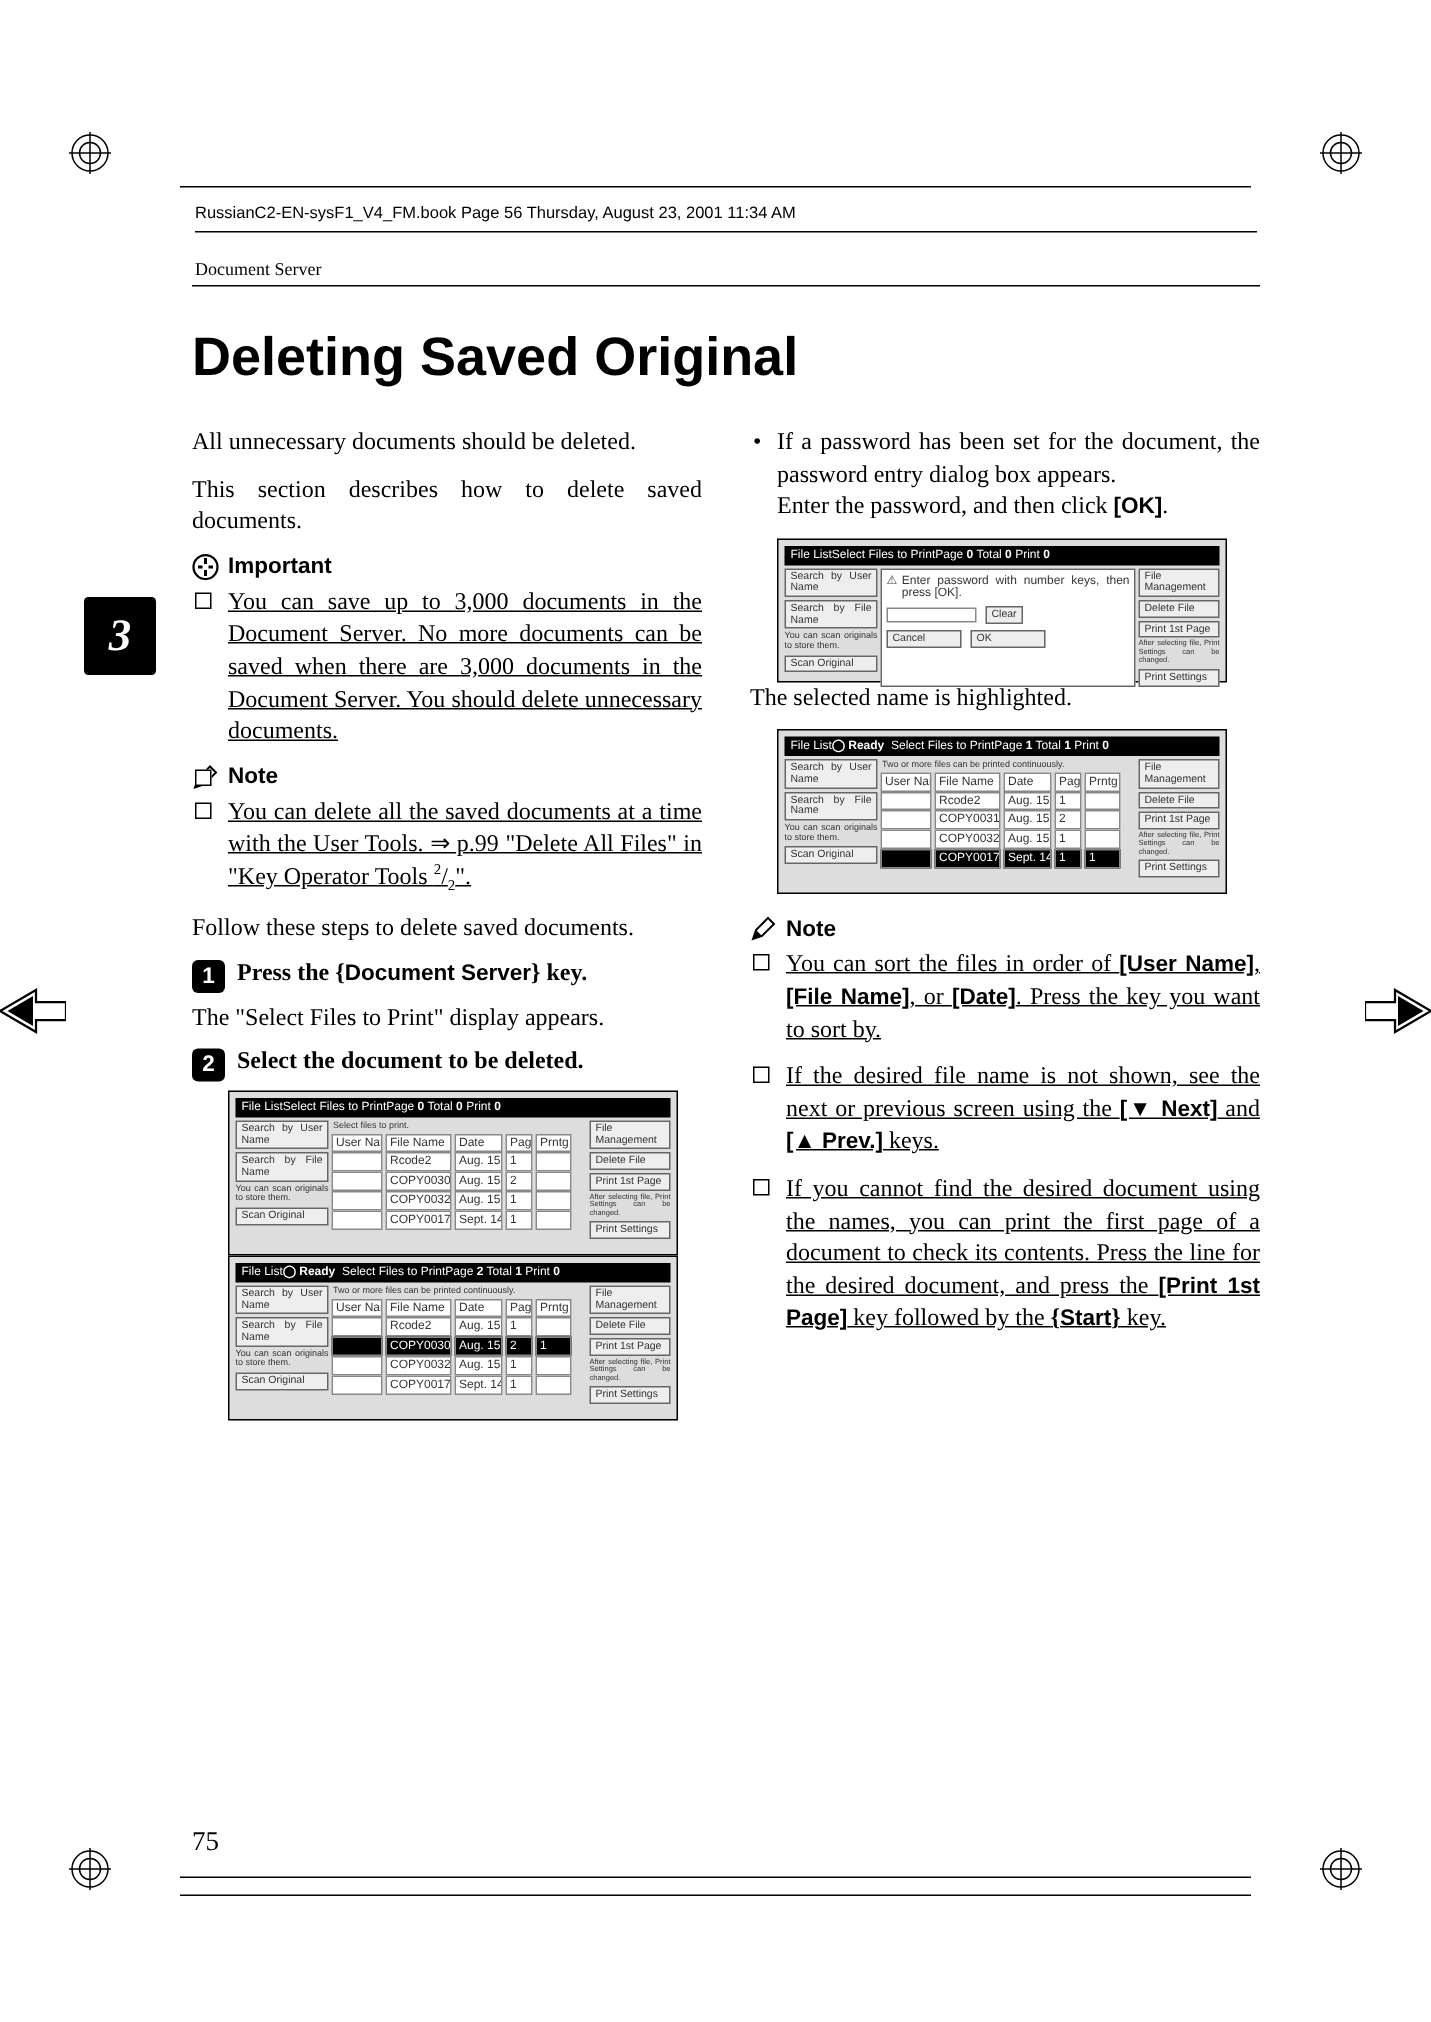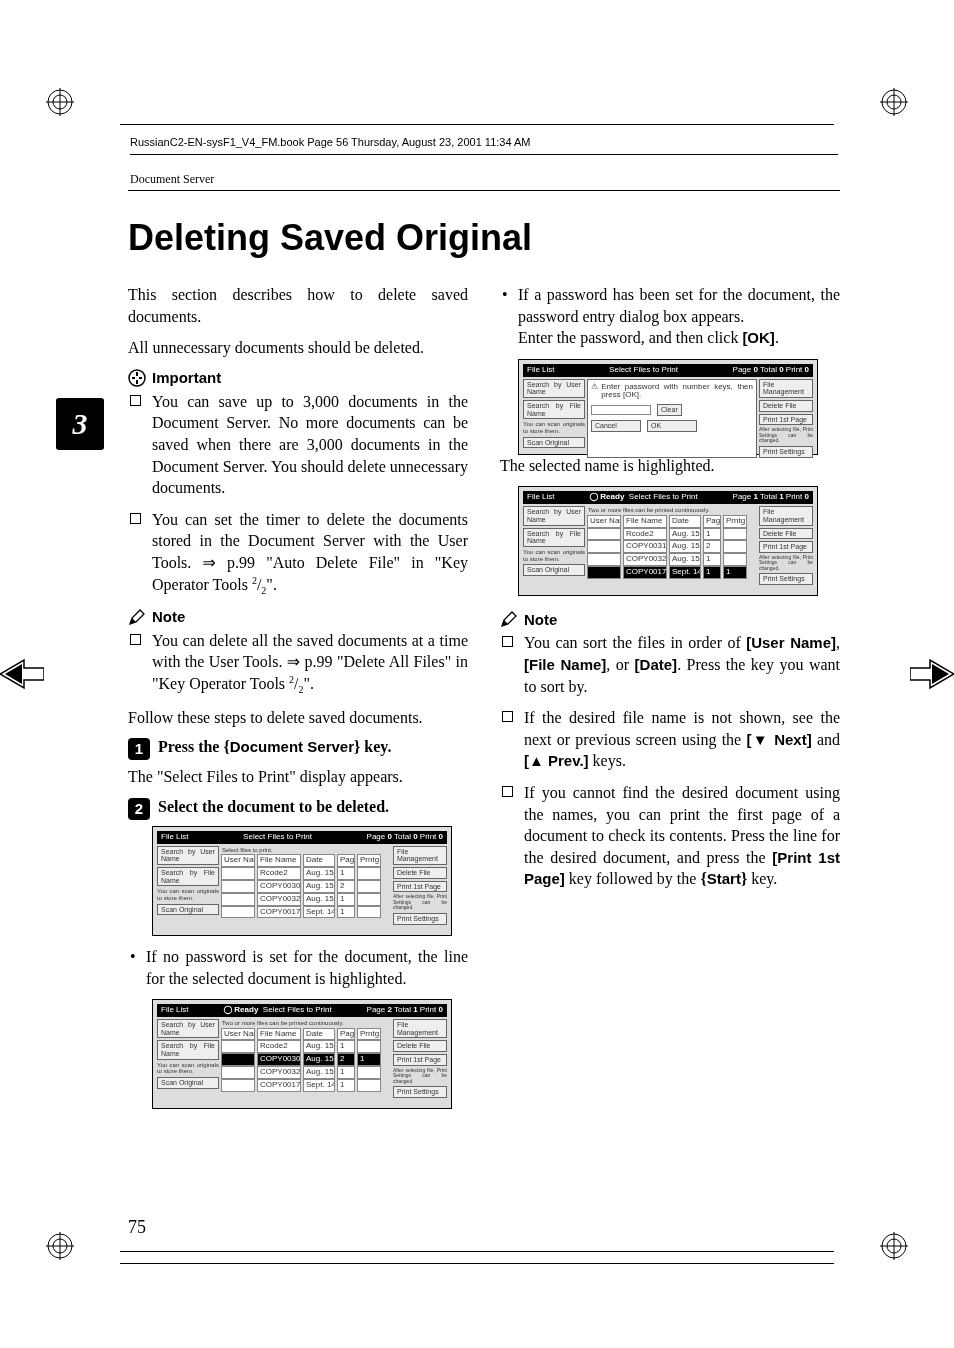--- a/index.html
+++ b/index.html
@@ -35,21 +35,21 @@
 
   
   .cols { position: absolute; top: 284px; left: 128px; width: 712px; display: flex; gap: 32px; }
   .col { width: 340px; font-size: 16px; line-height: 1.35; text-align: justify; }
   .col p { margin: 0 0 10px 0; }
 
   .callout-head { margin: 8px 0 4px 0; display: flex; align-items: center; gap: 6px; }
   .callout-head .lbl { font: 700 15px Arial, sans-serif; }
   .icon { display: inline-flex; align-items: center; justify-content: center; }
 
-  .hanging { padding-left: 24px; position: relative; }
+  .hanging { padding-left: 24px; position: relative; text-decoration: underline; }
   .hanging .square { position: absolute; left: 2px; top: 4px; width: 11px; height: 11px; border: 1.5px solid #000; background: #fff; }
   .sup { font-size: 10px; vertical-align: super; }
   .sub { font-size: 10px; vertical-align: sub; }
 
   .pencil svg { display: inline-block; }
 
   .step { display: flex; align-items: flex-start; gap: 8px; margin: 10px 0 6px 0; }
   .step-num { width: 22px; height: 22px; background: #000; color: #fff; border-radius: 4px; font: 700 15px/22px Arial, sans-serif; text-align: center; position: relative; }
   .step-num::after { content: ""; position: absolute; left: 2px; top: 2px; width: 8px; height: 8px; background: #fff; clip-path: polygon(0 100%, 0 0, 100% 0); opacity: .0; }
   .step-text { font: 700 16px "Times New Roman", serif; }
@@ -57,21 +57,21 @@
 
   .indent { margin-left: 24px; }
 
   .screenshot { width: 300px; border: 1px solid #000; background: #ddd; }
   .screenshot.small { height: 110px; }
   .shot-inner { width: 100%; height: 100%; padding: 4px; font: 8px/1.1 Arial, sans-serif; color: #333; display: flex; flex-direction: column; gap: 2px; }
   .shot-row { display: flex; gap: 2px; }
   .shot-cell { background: #fff; border: 1px solid #888; padding: 1px 2px; overflow: hidden; white-space: nowrap; }
   .shot-btn { background: #eee; border: 1px solid #666; padding: 1px 3px; font-size: 7px; }
   .shot-dark { background: #000; color: #fff; }
-  .shot-banner { background: #000; color: #fff; padding: 2px 4px; display: flex; justify-content: space-between; }
+  .shot-banner { background: #000; color: #fff; padding: 2px 4px; display: flex; justify-content: flex-start; }
   .shot-side { display: flex; flex-direction: column; gap: 2px; }
   .ready::before { content: "◯"; margin-right: 2px; }
 
   .bold-key { font: 700 15px Arial, sans-serif; }
 
   .bullet-disc { padding-left: 18px; position: relative; }
   .bullet-disc::before { content: "•"; position: absolute; left: 2px; top: 0; }
 
   .pagenum { position: absolute; left: 128px; bottom: 110px; font-size: 18px; }
   .bottom-rule { position: absolute; left: 120px; right: 120px; bottom: 96px; border-top: 1px solid #000; }
@@ -137,37 +137,37 @@
   <div class="section-label">Document Server</div>
   <div class="section-rule"></div>
 
   <div class="tab">3</div>
 
   <h1 class="title">Deleting Saved Original</h1>
 
   <div class="cols">
 
     <div class="col">
+      <p>All unnecessary documents should be deleted.</p>
       <p>This section describes how to delete saved documents.</p>
-      <p>All unnecessary documents should be deleted.</p>
 
       <div class="callout-head">
         <span class="icon">
             <svg width="18" height="18">
               <circle cx="9" cy="9" r="8" fill="none" stroke="#000" stroke-width="1.5"></circle>
               <rect x="4" y="8" width="3" height="2" fill="#000"></rect>
               <rect x="11" y="8" width="3" height="2" fill="#000"></rect>
               <rect x="8" y="3" width="2" height="4" fill="#000"></rect>
               <rect x="8" y="11" width="2" height="4" fill="#000"></rect>
             </svg>
           </span>
         <span class="lbl">Important</span>
       </div>
       <p class="hanging"><span class="square"></span><span>You can save up to 3,000 documents in the Document Server. No more documents can be saved when there are 3,000 documents in the Document Server. You should delete unnecessary documents.</span></p>
-      <p class="hanging"><span class="square"></span><span>You can set the timer to delete the documents stored in the Document Server with the User Tools. ⇒ p.99 "Auto Delete File" in "Key Operator Tools <span class="sup">2</span>/<span class="sub">2</span>".</span></p>
+      <p class="hanging"><span class="square"></span></p>
 
       <div class="callout-head">
         <span class="icon pencil">
             <svg width="18" height="18">
               <path d="M2 16 L4 10 L12 2 L16 6 L8 14 Z" fill="none" stroke="#000" stroke-width="1.3"></path>
               <path d="M2 16 L4 10 L8 14 Z" fill="#000"></path>
             </svg>
           </span>
         <span class="lbl">Note</span>
       </div>
@@ -242,21 +242,20 @@
               <div class="shot-btn">File Management</div>
               <div class="shot-btn">Delete File</div>
               <div class="shot-btn">Print 1st Page</div>
               <div style="font-size:5px">After selecting file, Print Settings can be changed.</div>
               <div class="shot-btn">Print Settings</div>
             </div>
           </div>
         </div>
       </div>
 
-      <p class="bullet-disc indent" style="margin-top:10px">If no password is set for the document, the line for the selected document is highlighted.</p>
 
       <div class="screenshot small indent">
         <div class="shot-inner">
           <div class="shot-banner">
               <span>File List</span>
               <span><b class="ready">Ready</b>&nbsp;&nbsp;<span>Select Files to Print</span></span>
               <span><span>Page</span> <b>2</b> <span>Total</span> <b>1</b> <span>Print</span> <b>0</b></span>
             </div>
           <div class="shot-row">
             <div class="shot-side" style="width:62px">

